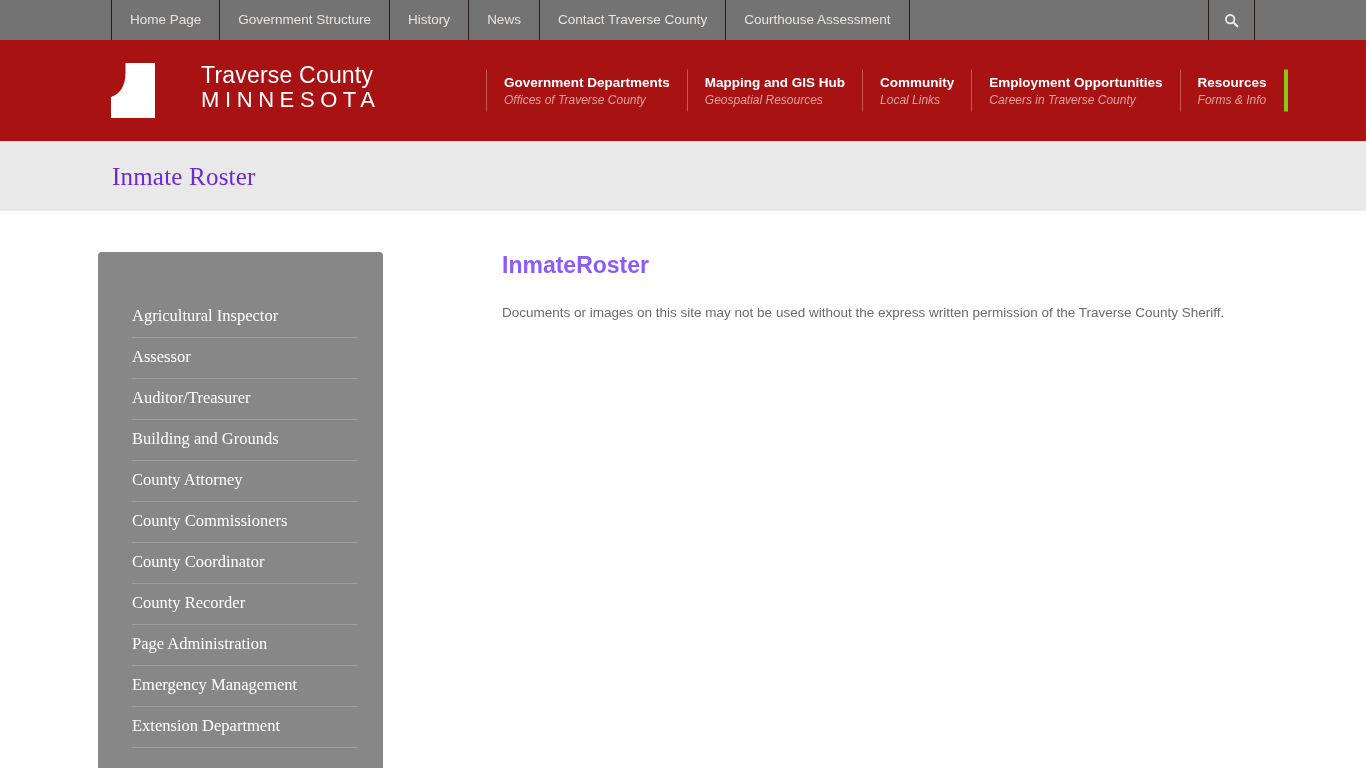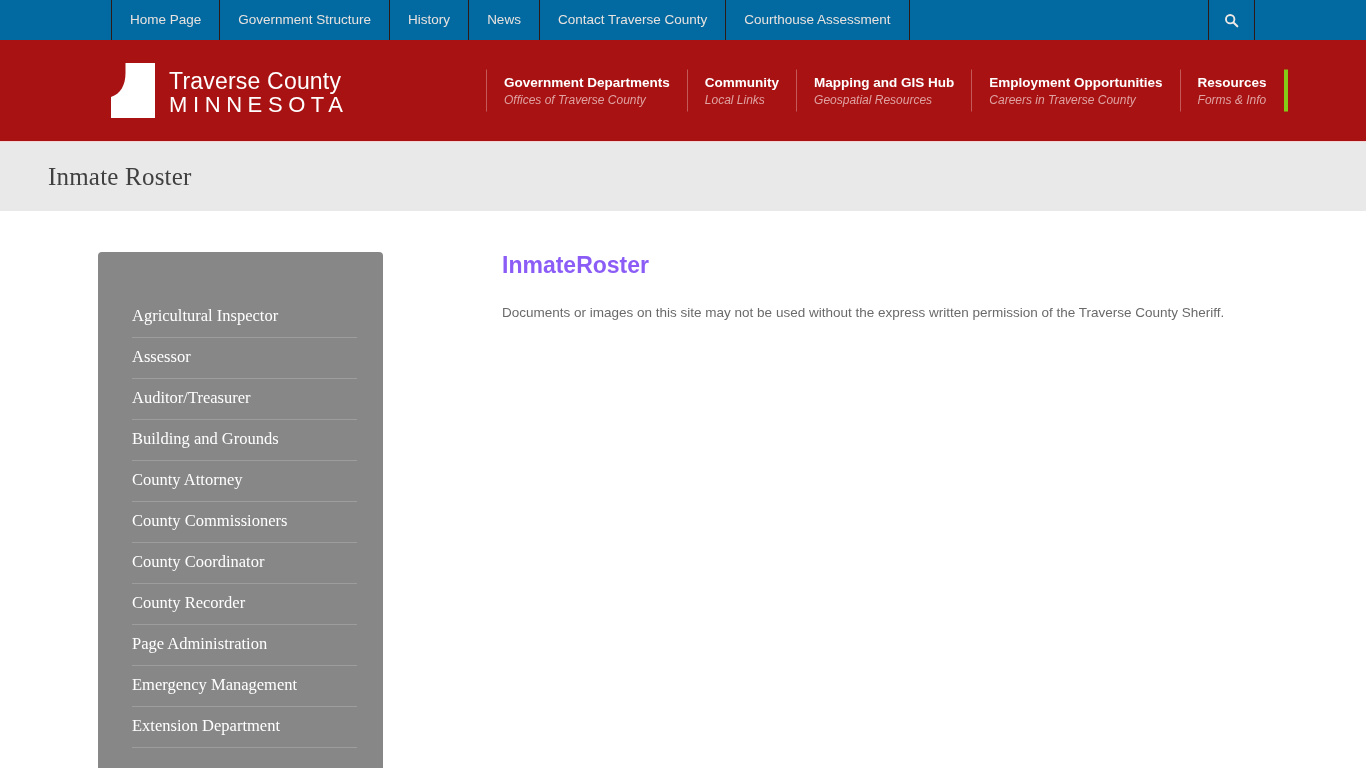--- a/index.html
+++ b/index.html
@@ -13,21 +13,21 @@
 
   body {
     font-family: "Liberation Sans", sans-serif;
     background: #ffffff;
     color: #333333;
   }
 
   
   .topbar {
     height: 40px;
-    background: #0369a1;
+    background: #737373;
     display: flex;
     align-items: stretch;
     position: relative;
   }
   .topbar-nav {
     display: flex;
     align-items: stretch;
     margin-left: 111px;
   }
   .topbar-item {
@@ -62,24 +62,25 @@
   
   .header {
     height: 101px;
     background: #a81213;
     display: flex;
     align-items: center;
     position: relative;
   }
   .brand {
     display: flex;
-    align-items: flex-end;
+    align-items: flex-start;
     margin-left: 111px;
     cursor: pointer;
     text-decoration: none;
+    gap: 32px;
   }
   .brand-mark {
     width: 44px;
     height: 55px;
     margin-right: 14px;
     flex: 0 0 auto;
   }
   .brand-text { display: flex; flex-direction: column; justify-content: center; }
   .brand-line1 {
     color: #ffffff;
@@ -128,25 +129,25 @@
 
   
   .titleband {
     height: 70px;
     background: #e9e9e9;
     border-top: 1px solid #f3d5d4;
     display: flex;
     align-items: center;
   }
   .page-title {
-    margin-left: 48px;
+    margin-left: 112px;
     font-family: "Liberation Serif", serif;
     font-size: 25px;
     font-weight: normal;
-    color: #404040;
+    color: #6d28d9;
     letter-spacing: 0.2px;
   }
 
   
   .content-wrap {
     position: relative;
     height: 557px;
   }
 
   .sidebar {
@@ -224,26 +225,26 @@
       <span class="brand-line2">MINNESOTA</span>
     </span>
   </a>
 
   <nav class="mainnav">
     <a class="mainnav-item">
       <span class="mainnav-title">Government Departments</span>
       <span class="mainnav-sub">Offices of Traverse County</span>
     </a>
     <a class="mainnav-item">
+      <span class="mainnav-title">Mapping and GIS Hub</span>
+      <span class="mainnav-sub">Geospatial Resources</span>
+    </a>
+    <a class="mainnav-item">
       <span class="mainnav-title">Community</span>
       <span class="mainnav-sub">Local Links</span>
-    </a>
-    <a class="mainnav-item">
-      <span class="mainnav-title">Mapping and GIS Hub</span>
-      <span class="mainnav-sub">Geospatial Resources</span>
     </a>
     <a class="mainnav-item">
       <span class="mainnav-title">Employment Opportunities</span>
       <span class="mainnav-sub">Careers in Traverse County</span>
     </a>
     <a class="mainnav-item">
       <span class="mainnav-title">Resources</span>
       <span class="mainnav-sub">Forms &amp; Info</span>
     </a>
   </nav>

